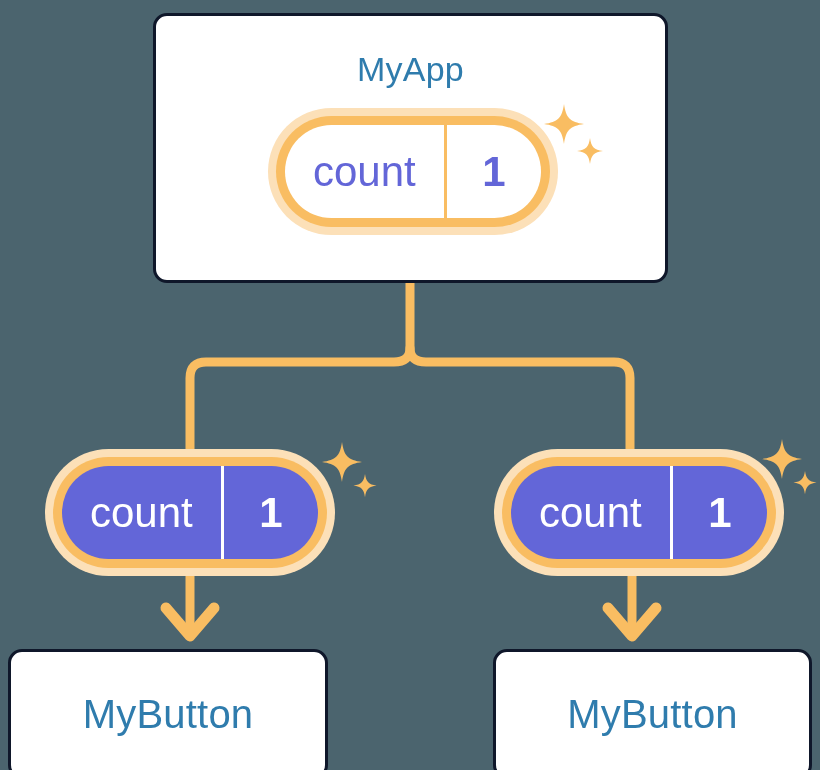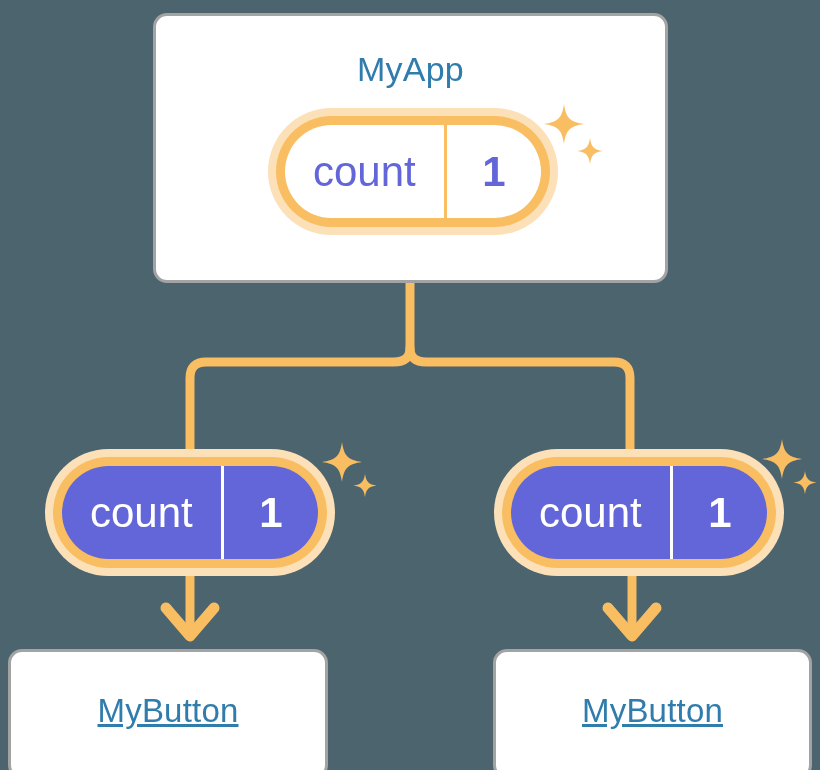--- a/index.html
+++ b/index.html
@@ -16,21 +16,21 @@
   .stage {
     position: relative;
     width: 820px;
     height: 770px;
   }
 
   
   .card {
     position: absolute;
     background: #ffffff;
-    border: 3px solid #a3a3a3;
+    border: 3px solid #0f172a;
     border-radius: 14px;
     box-sizing: border-box;
   }
   .card-title {
     color: #2f7cad;
     font-size: 34px;
     font-weight: 500;
     letter-spacing: 0.2px;
     text-align: center;
     white-space: nowrap;
@@ -54,22 +54,21 @@
     top: 649px;
     width: 320px;
   }
   #button-card-right {
     left: 493px;
     top: 649px;
     width: 319px;
   }
   .button-card .card-title {
     margin-top: 40px;
-    font-size: 33px;
-    text-decoration: underline;
+    font-size: 40px;
   }
 
   
   .pill-wrap {
     position: absolute;
   }
   
   .pill-halo {
     position: absolute;
     left: 0;

